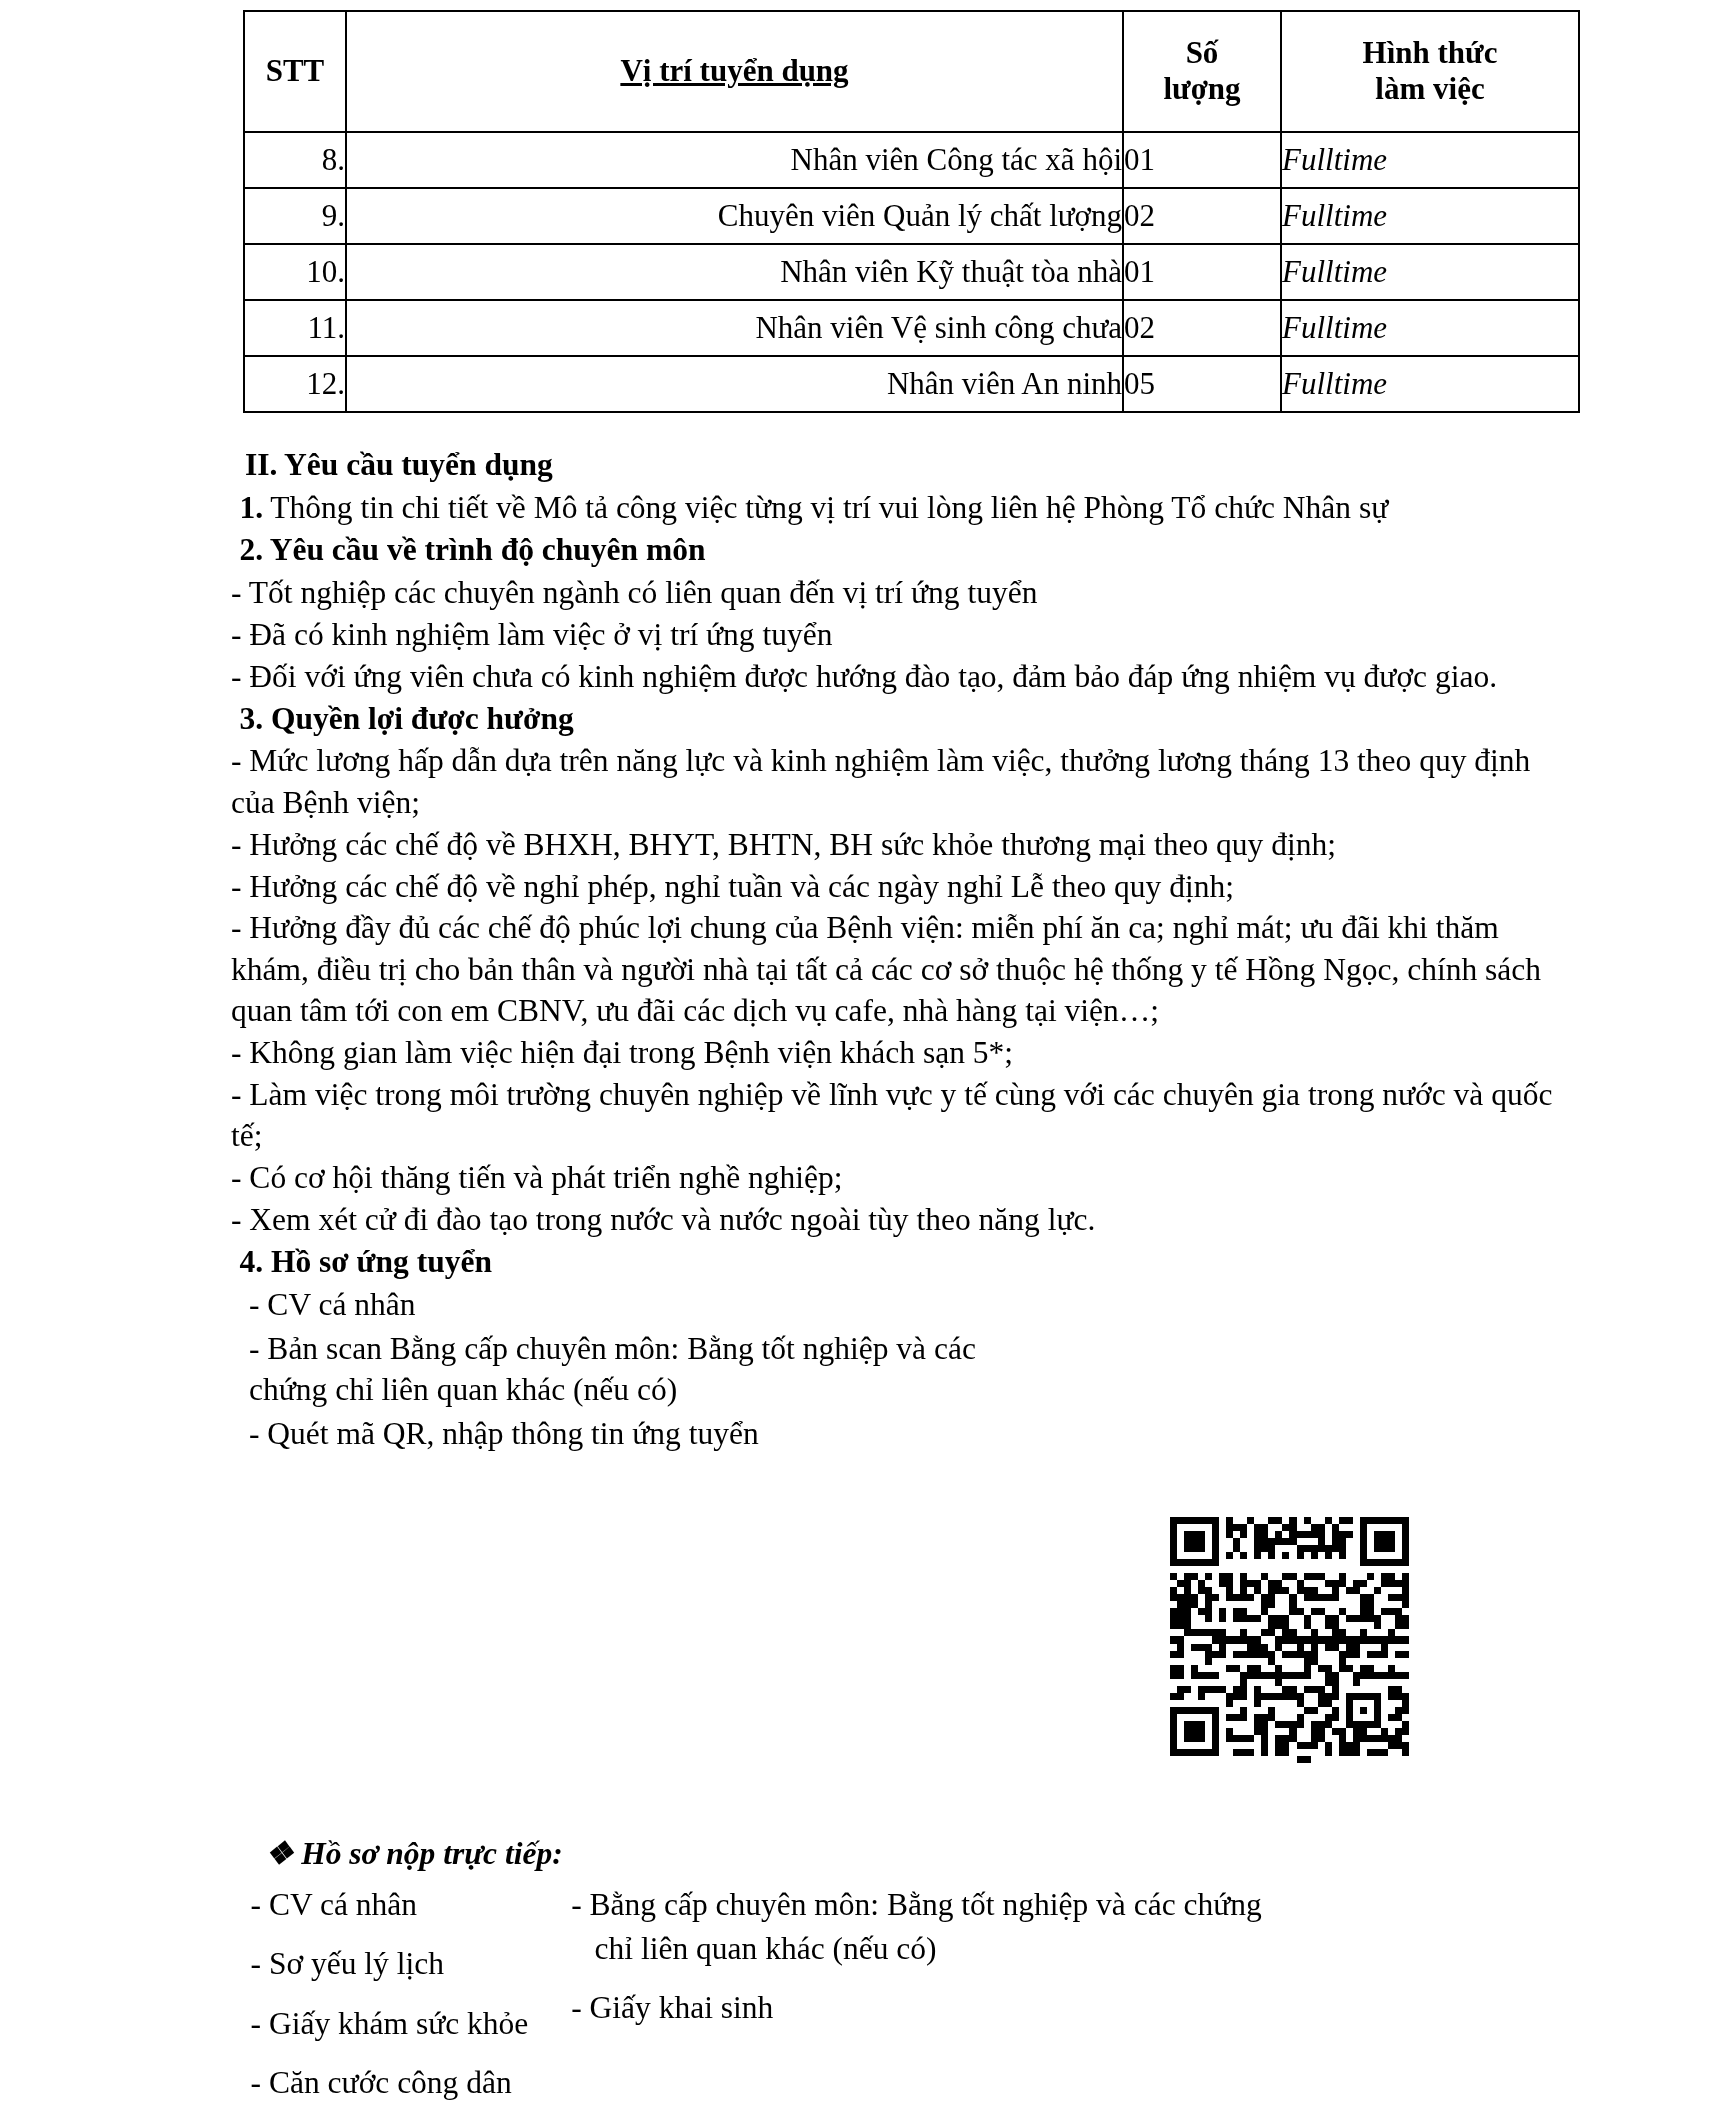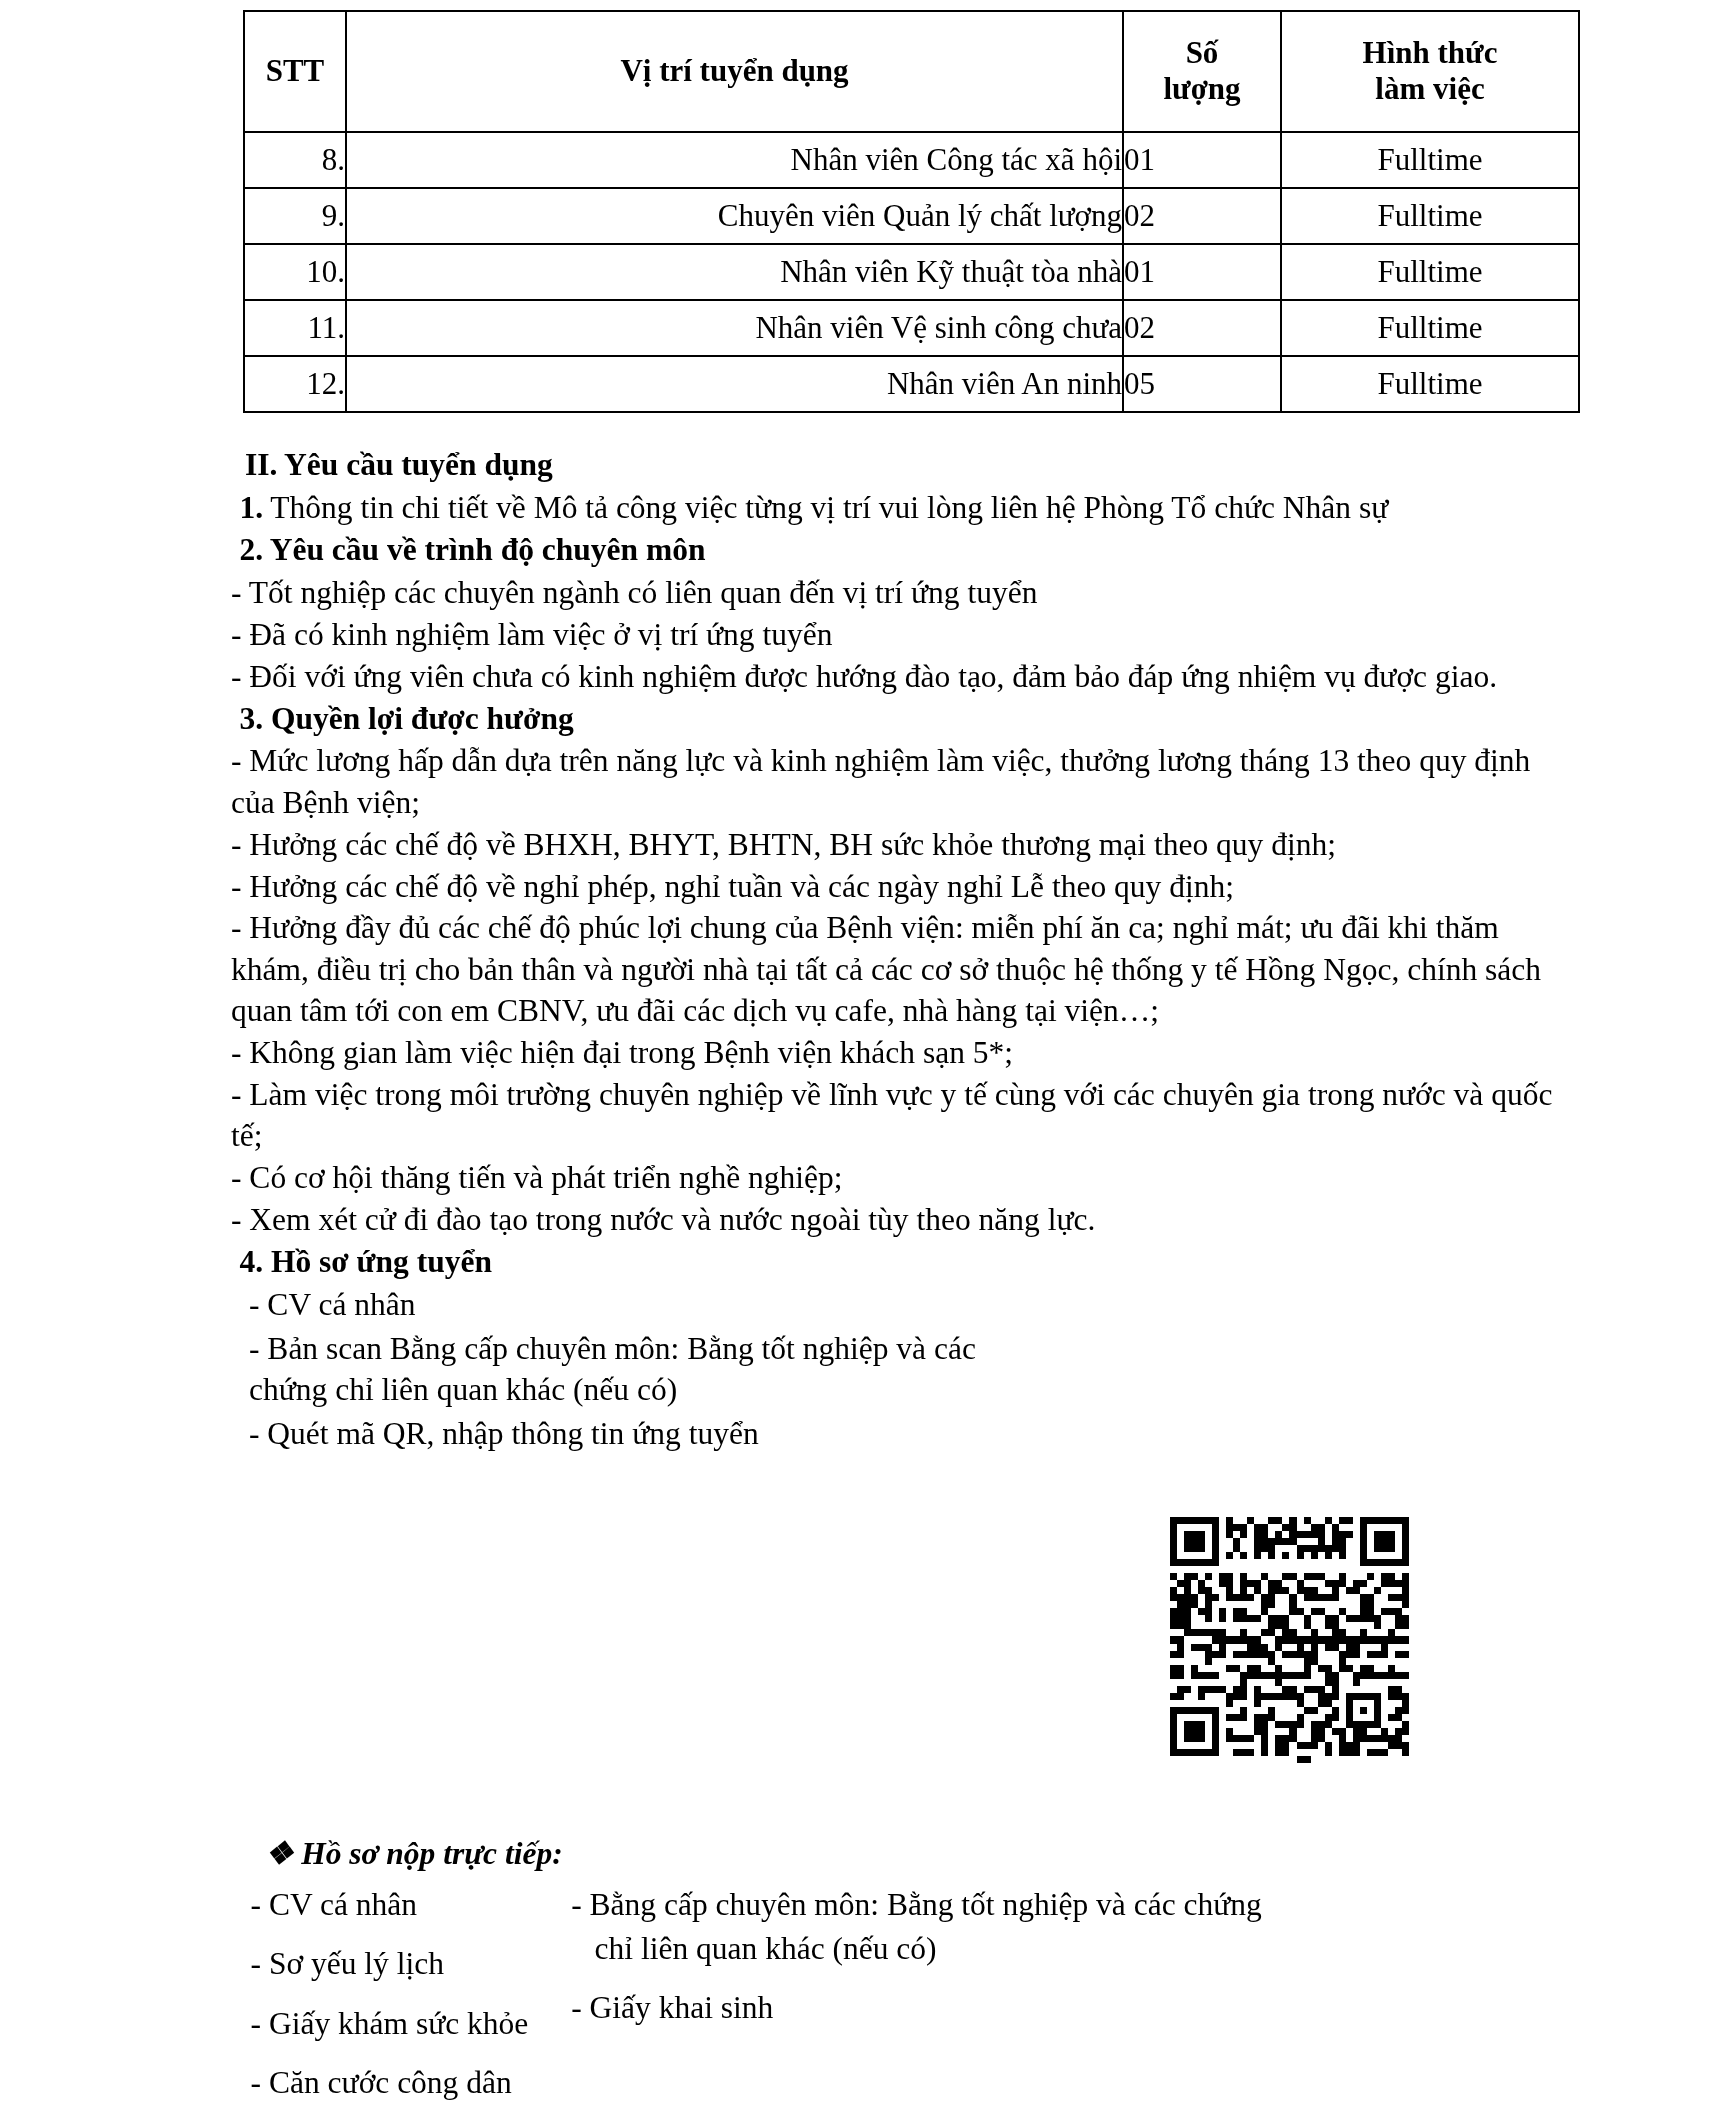--- a/index.html
+++ b/index.html
@@ -53,28 +53,28 @@
     font-size: 31px;
     line-height: 1.2;
     height: 54px;
   }
   .col-stt   { width: 102px; }
   .col-pos   { width: 777px; }
   .col-qty   { width: 158px; }
   .col-type  { width: 298px; }
 
   th.h-stt { text-align: center; }
-  th.h-pos { text-align: center; }
+  th.h-pos { text-align: center; text-decoration: underline; }
   th.h-qty { text-align: center; }
   th.h-type { text-align: center; }
 
   td.c-stt  { text-align: center; padding-right: 21px; text-align: right; }
   td.c-pos  { text-align: right; padding-left: 12.6px; }
   td.c-qty  { }
-  td.c-type { text-align: center; }
+  td.c-type { text-align: left; font-style: italic; }
 
   
   .content {
     position: absolute;
     left: 231px;
     top: 444px;
     width: 1329px;
     font-size: 31.5px;
     line-height: 1.31;
   }

